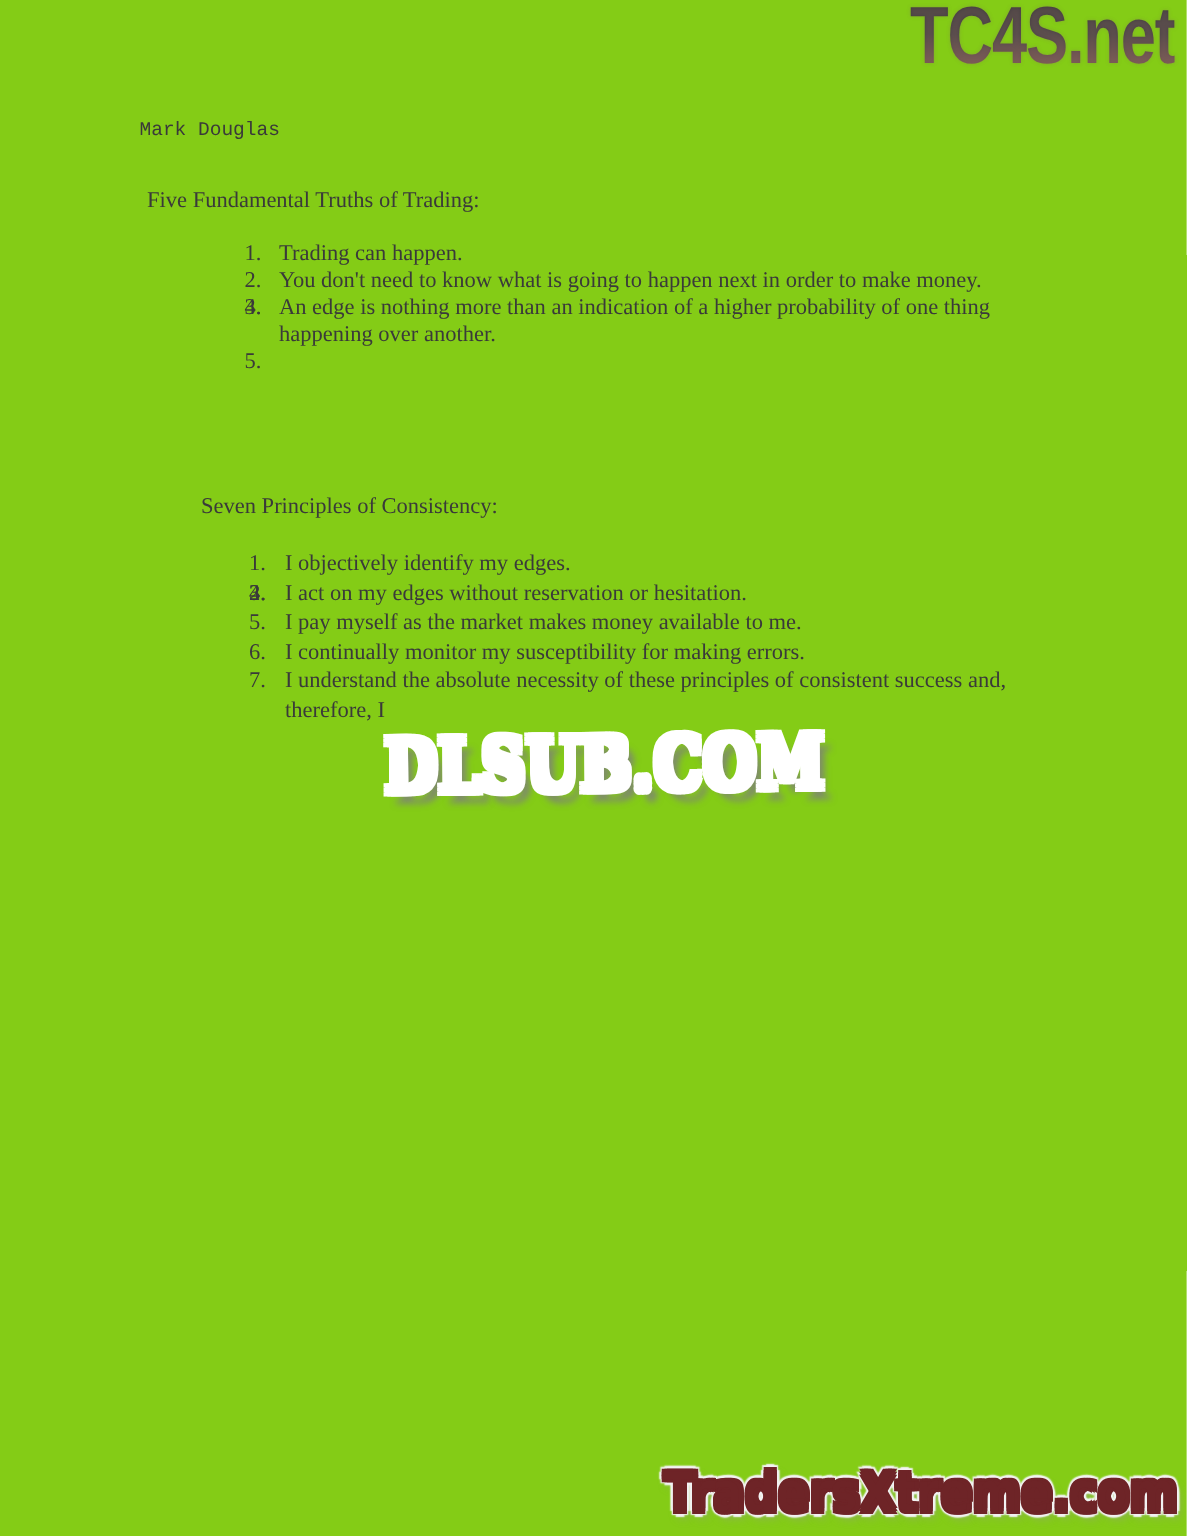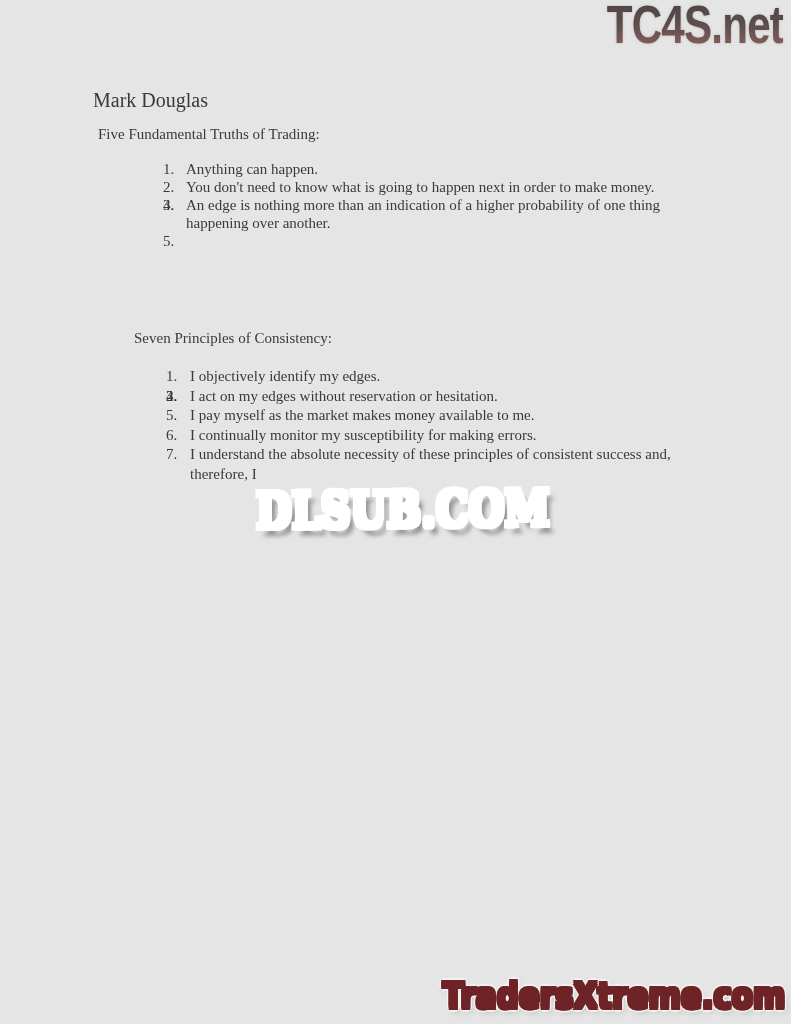--- a/index.html
+++ b/index.html
@@ -7,21 +7,21 @@
     width: 791px; height: 1024px;
     background: #ffffff;
     font-family: "Liberation Serif", serif;
     color: #3a3a3a;
     overflow: hidden;
     position: relative;
   }
   .page {
     position: absolute; left: 0; top: 0;
     width: 791px; height: 1024px;
-    background: #e5e5e5;
+    background: #84cc16;
   }
 
   
   .tc4s-logo {
     position: absolute; top: -3px; right: 8px;
     font-family: "Liberation Sans", sans-serif;
     font-weight: bold;
     font-size: 54px; line-height: 1;
     letter-spacing: -1px;
     transform: scaleX(0.78);
@@ -29,22 +29,22 @@
     background: linear-gradient(180deg, #3a3839 0%, #4a4345 48%, #6f5350 75%, #91635c 100%);
     -webkit-background-clip: text;
     background-clip: text;
     color: transparent;
     filter: blur(0.4px);
     text-shadow: 0 0 3px rgba(125, 100, 95, 0.35);
   }
 
   
   .author {
-    position: absolute; left: 93px; top: 91px;
-    font-size: 20px; line-height: 19px; margin: 0;
+    position: absolute; left: 93px; top: 77px;
+    font-size: 13px; line-height: 19px; margin: 0; font-family: Liberation Mono, monospace;
   }
   .heading { position: absolute; left: 98px; font-size: 15px; line-height: 19px; margin: 0; }
   .heading-1 { top: 125px; }
   .heading-2 { top: 329px; margin-left: 36px; }
 
   .list {
     position: absolute; margin: 0; padding: 0;
     list-style: none;
     font-size: 15px;
   }
@@ -101,21 +101,21 @@
 
   <div class="tc4s-logo">TC4S.net</div>
 
   <p class="author">Mark Douglas</p>
 
   <p class="heading heading-1">Five Fundamental Truths of Trading:</p>
 
   <ol class="list list-1">
     <li class="li">
       <span class="num">1.</span>
-      <span class="txt">Anything can happen.</span>
+      <span class="txt">Trading can happen.</span>
     </li>
     <li class="li">
       <span class="num">2.</span>
       <span class="txt">You don't need to know what is going to happen next in order to make money.</span>
     </li>
     <li class="li">
       <span class="num">3.</span>
     </li>
     <li class="li">
       <span class="num">4.</span>

